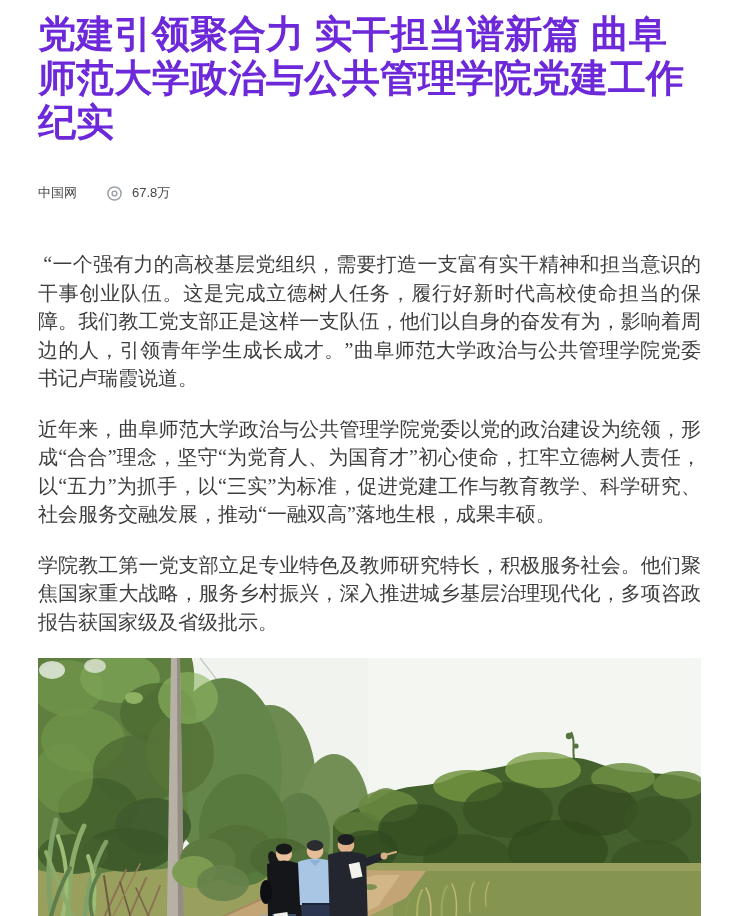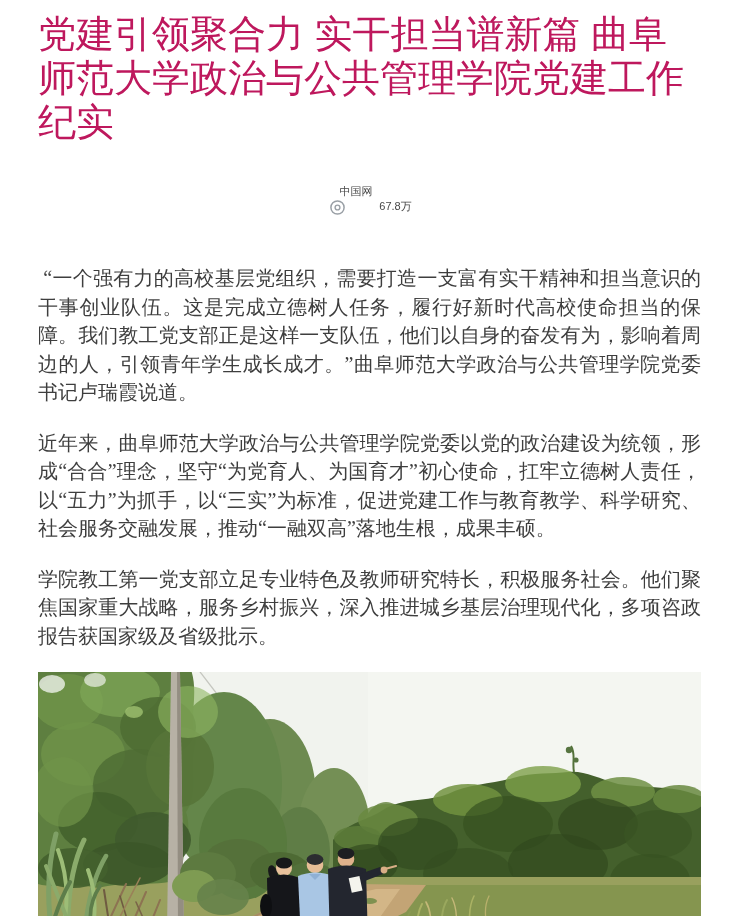--- a/index.html
+++ b/index.html
@@ -1,29 +1,29 @@
 <!DOCTYPE html>
 <html lang="zh"><head>
 <meta charset="utf-8">
 <style>
   html,body{margin:0;padding:0;background:#ffffff;}
   body{width:738px;height:916px;overflow:hidden;font-family:"Liberation Sans","DejaVu Sans",sans-serif;}
   .page{padding:0 37px 0 38px;}
   h1.title{
     margin:12px 0 18px 0;width:660px;
-    font-size:38px;line-height:44px;font-weight:400;
-    color:#be185d;letter-spacing:0;
+    font-size:38px;line-height:44px;font-weight:700;
+    color:#6d28d9;letter-spacing:0;
   }
   .meta{
     margin-top:40px;display:flex;align-items:center;
-    font-size:11px;color:#474747;flex-direction:column;
+    font-size:13px;color:#474747;
   }
   .meta .src{margin-right:27px;}
   .meta .date{margin-right:24px;letter-spacing:.2px;}
-  .meta .views{display:flex;gap:24px;}
+  .meta .views{display:flex;align-items:center;}
   .meta .views svg{display:block;margin-right:7px;}
   .article{margin-top:48px;width:663px;}
   .article p{
     margin:0 0 22px 0;
     font-size:20px;line-height:28.5px;color:#3e3e3e;
     text-align:justify;text-justify:inter-ideograph;font-family:Liberation Serif, serif;
   }
   figure.photo{
     margin:8px 0 0 0;width:663px;height:271px;overflow:hidden;cursor:pointer;
   }

